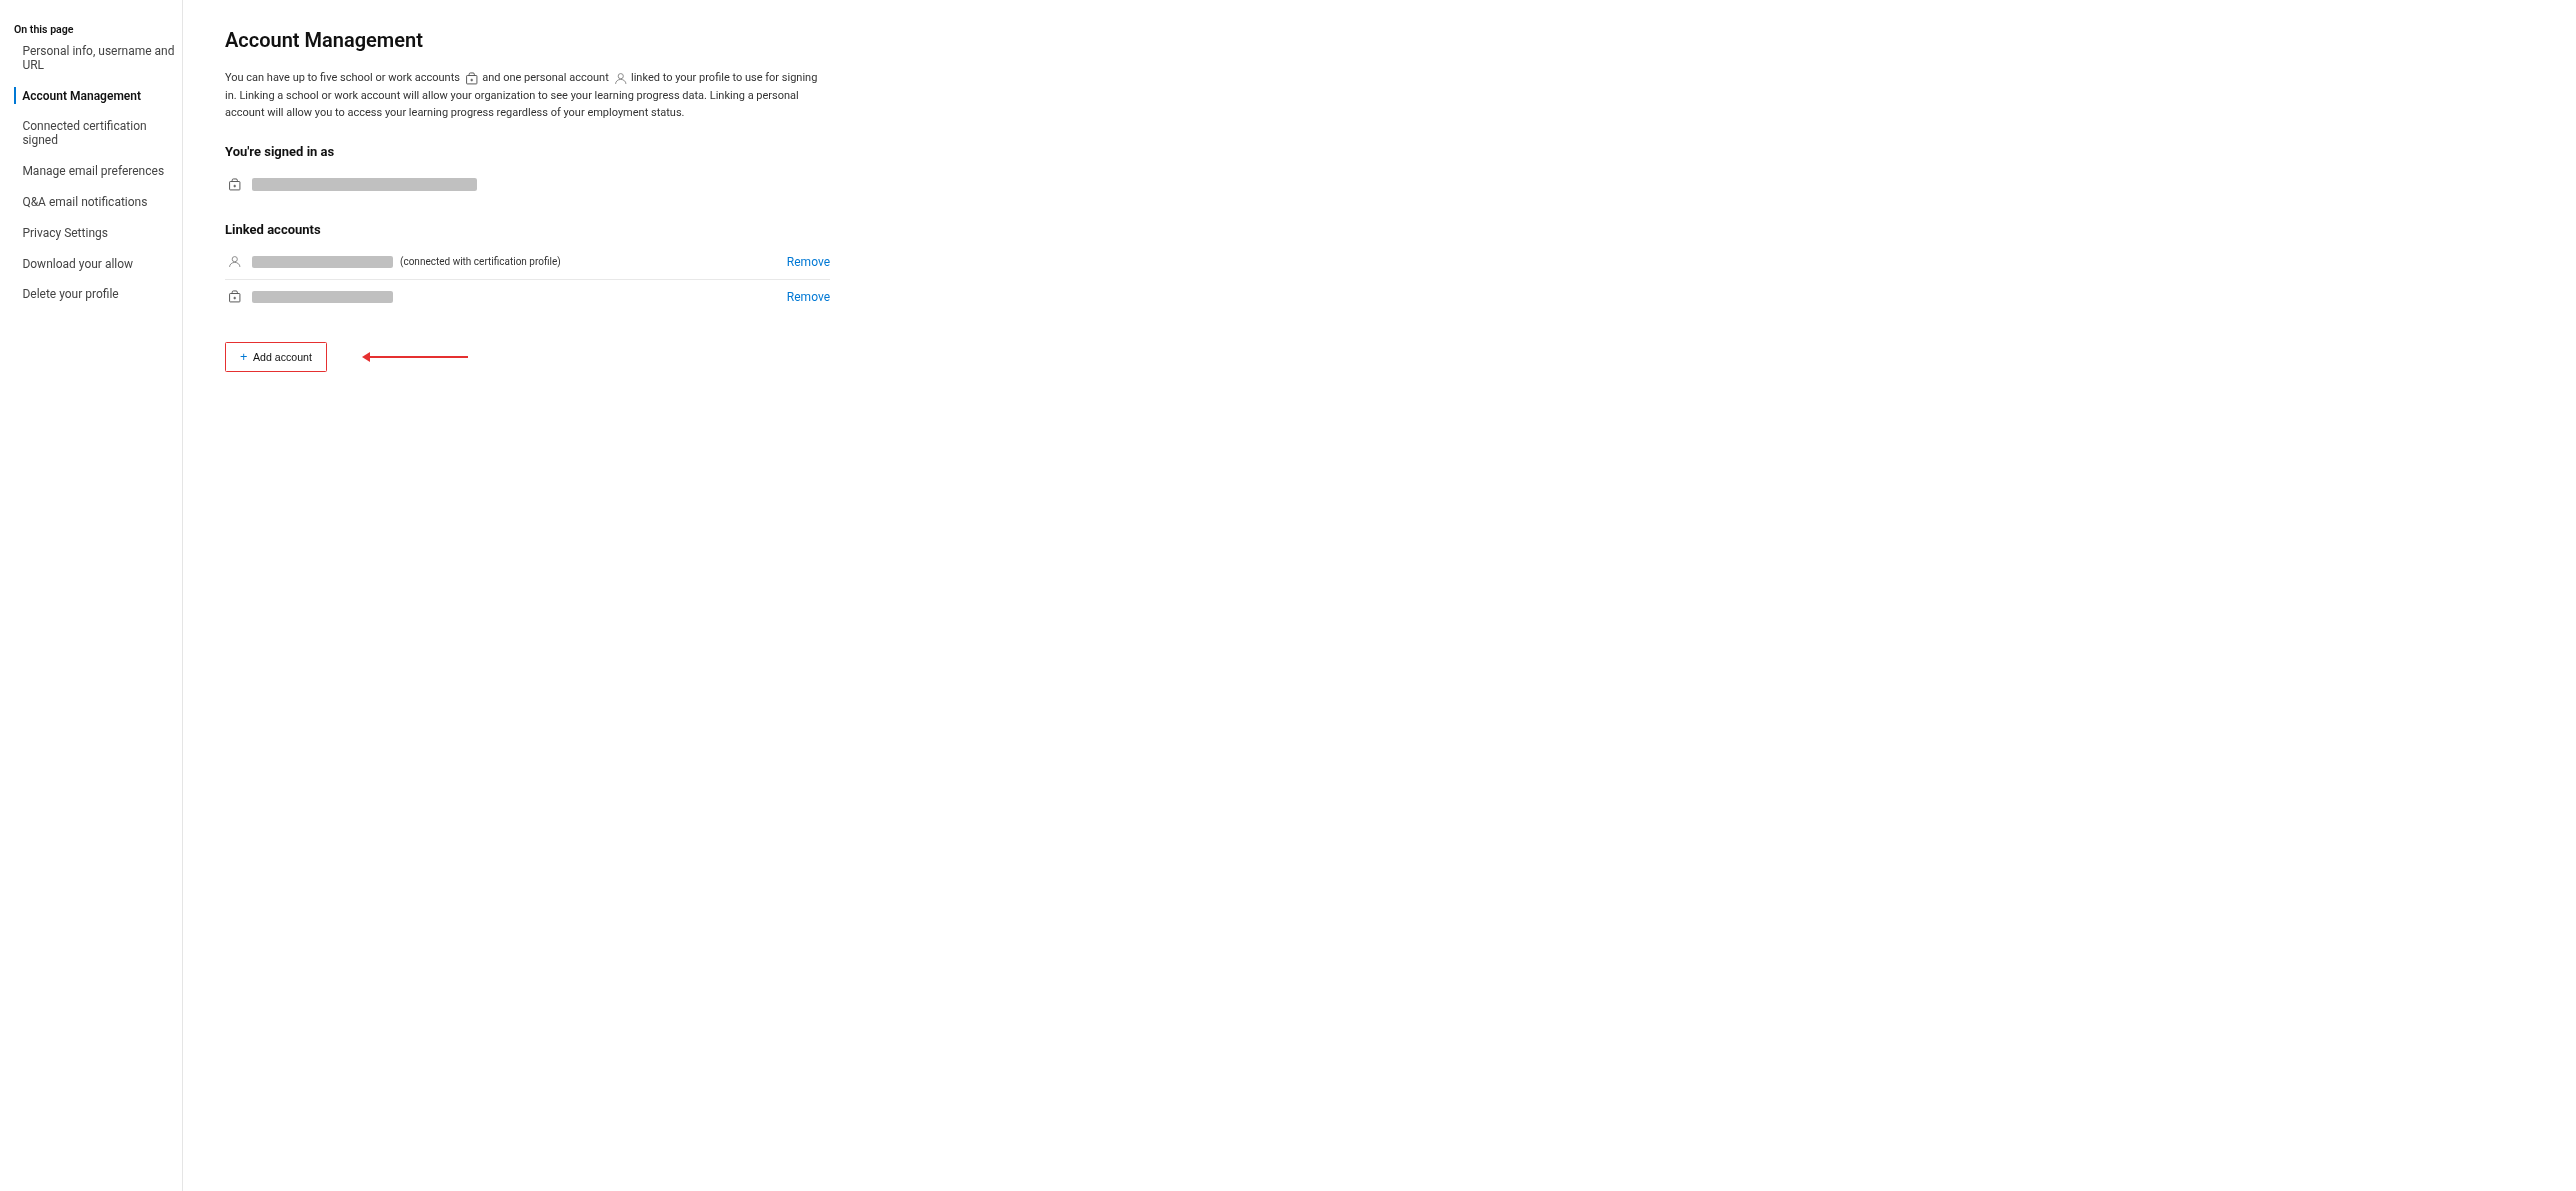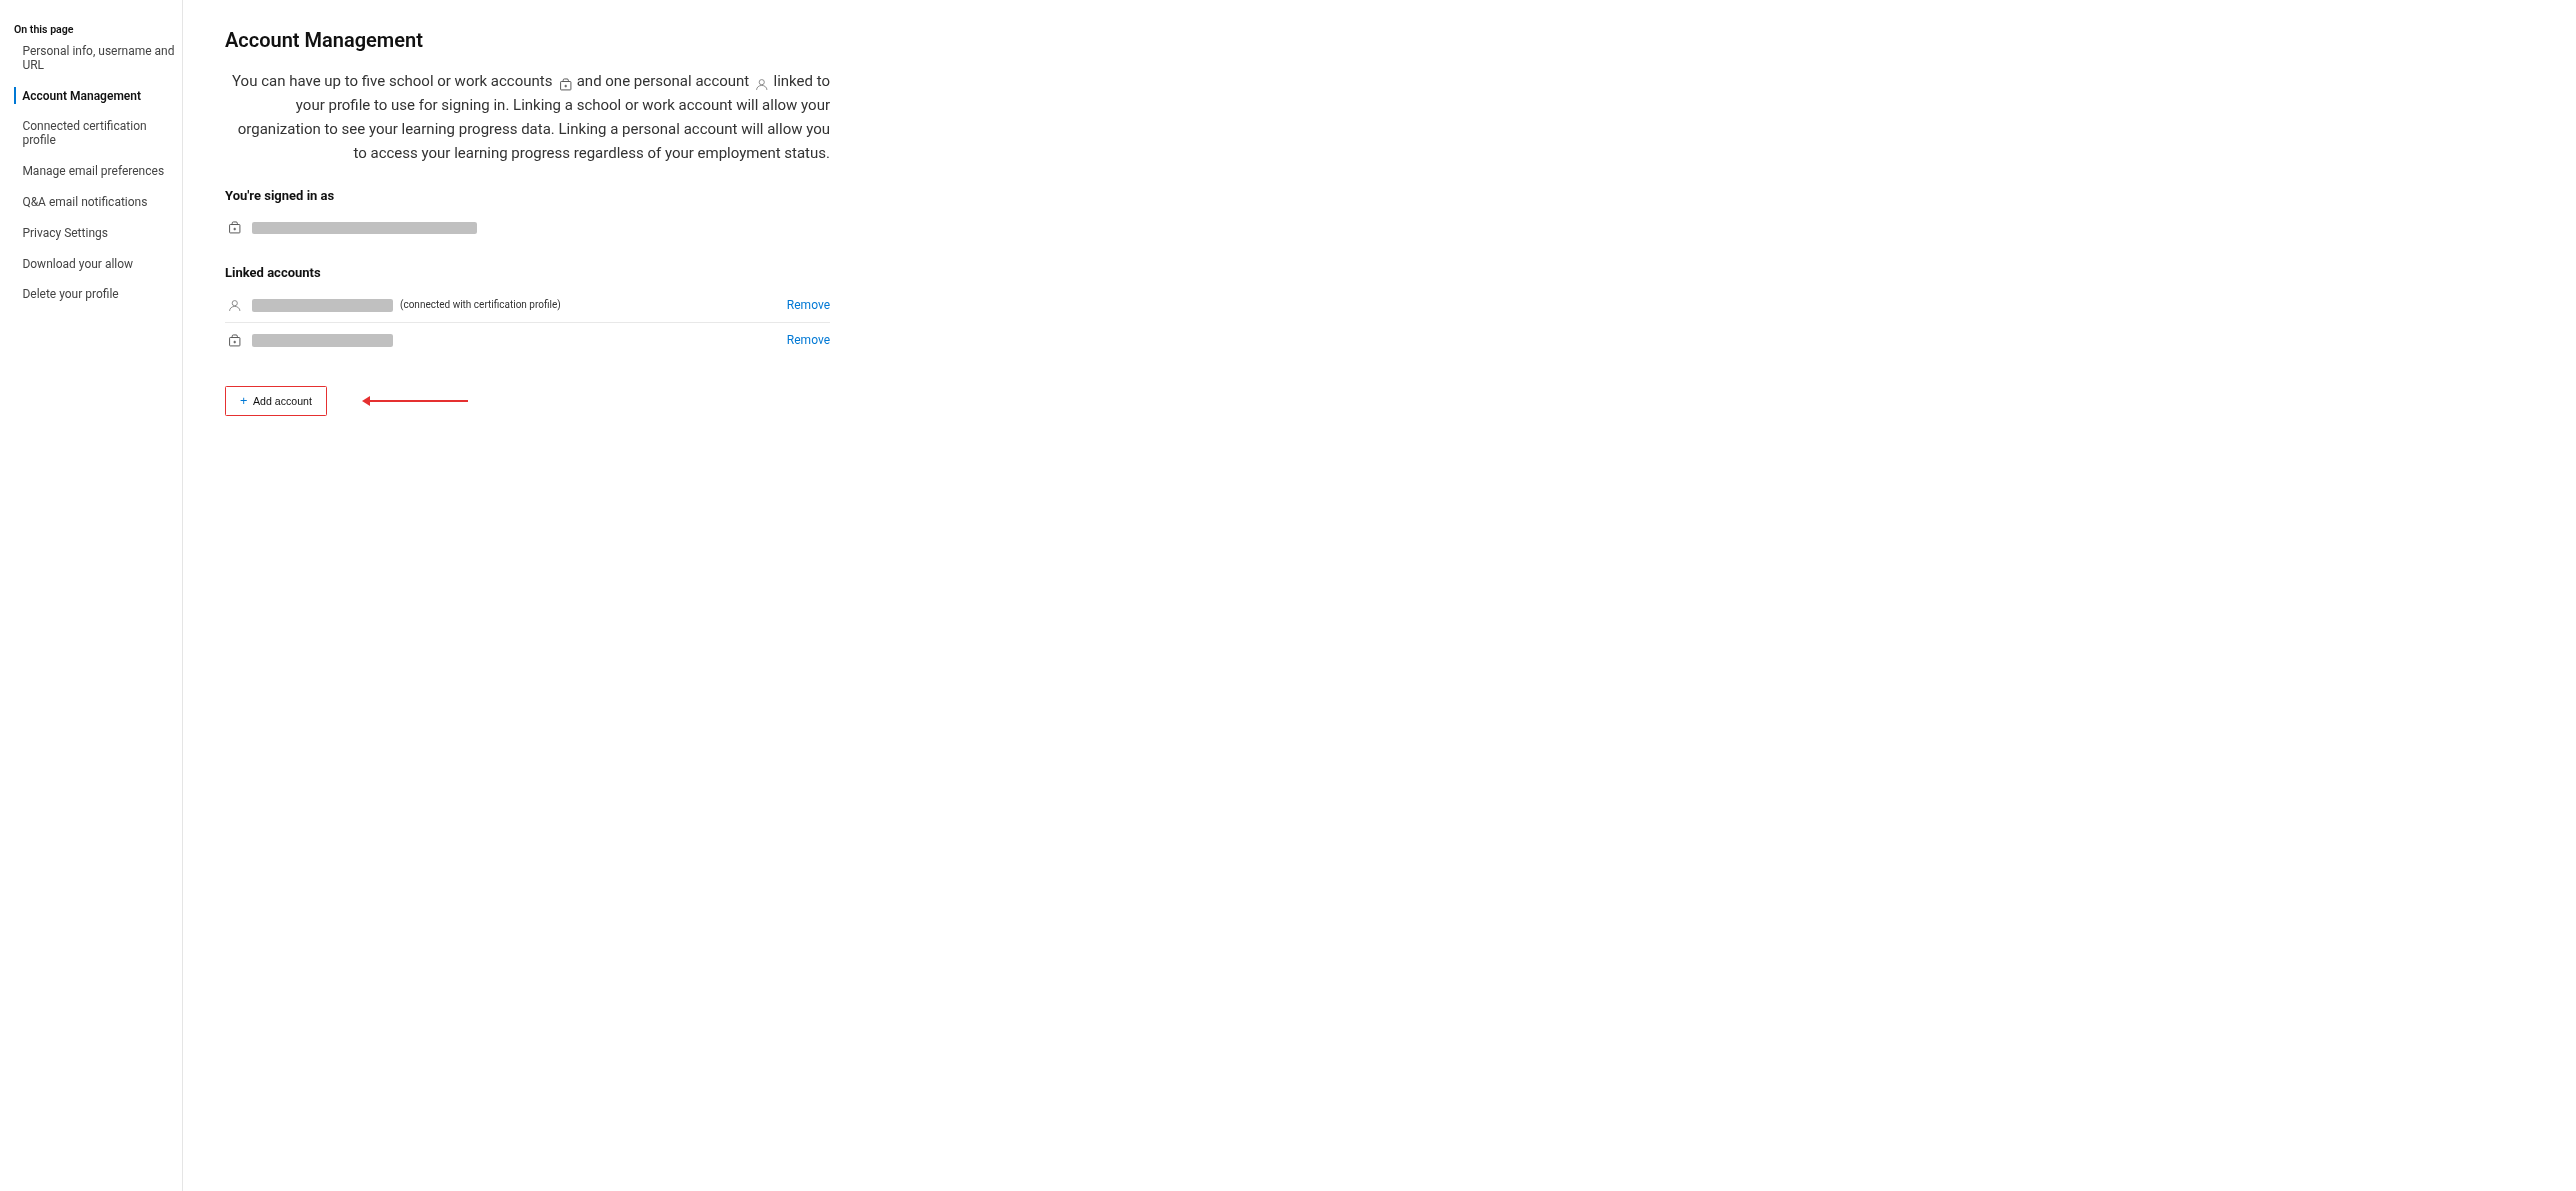--- a/index.html
+++ b/index.html
@@ -65,26 +65,25 @@
     }
 
     .page-title {
       font-size: 20px;
       font-weight: 600;
       color: #111;
       margin-bottom: 17px;
     }
 
     .description {
-      font-size: 15px;
+      font-size: 11px;
       color: #333;
       line-height: 1.6;
       max-width: 605px;
       margin-bottom: 22.5px;
-      text-align: right;
     }
 
     .description .icon-inline {
       display: inline-block;
       vertical-align: middle;
       width: 14px;
       height: 14px;
       margin: 0 1.4px;
     }
 
@@ -232,21 +231,21 @@
   <aside class="sidebar">
     <div class="sidebar-heading">On this page</div>
     <ul class="sidebar-nav">
       <li>
         <a href="#">Personal info, username and URL</a>
       </li>
       <li class="active">
         <a href="#">Account Management</a>
       </li>
       <li>
-        <a href="#">Connected certification profile</a>
+        <a href="#">Connected certification signed</a>
       </li>
       <li>
         <a href="#">Manage email preferences</a>
       </li>
       <li>
         <a href="#">Q&amp;A email notifications</a>
       </li>
       <li>
         <a href="#">Privacy Settings</a>
       </li>

